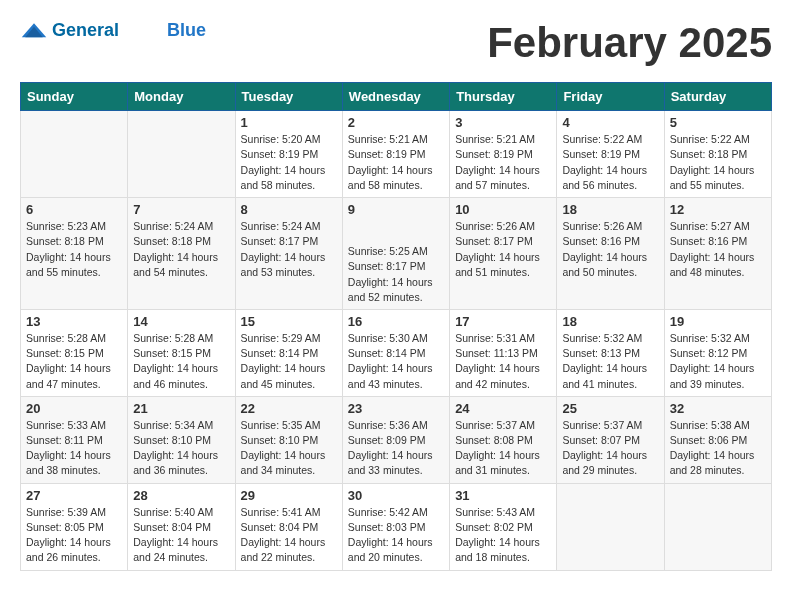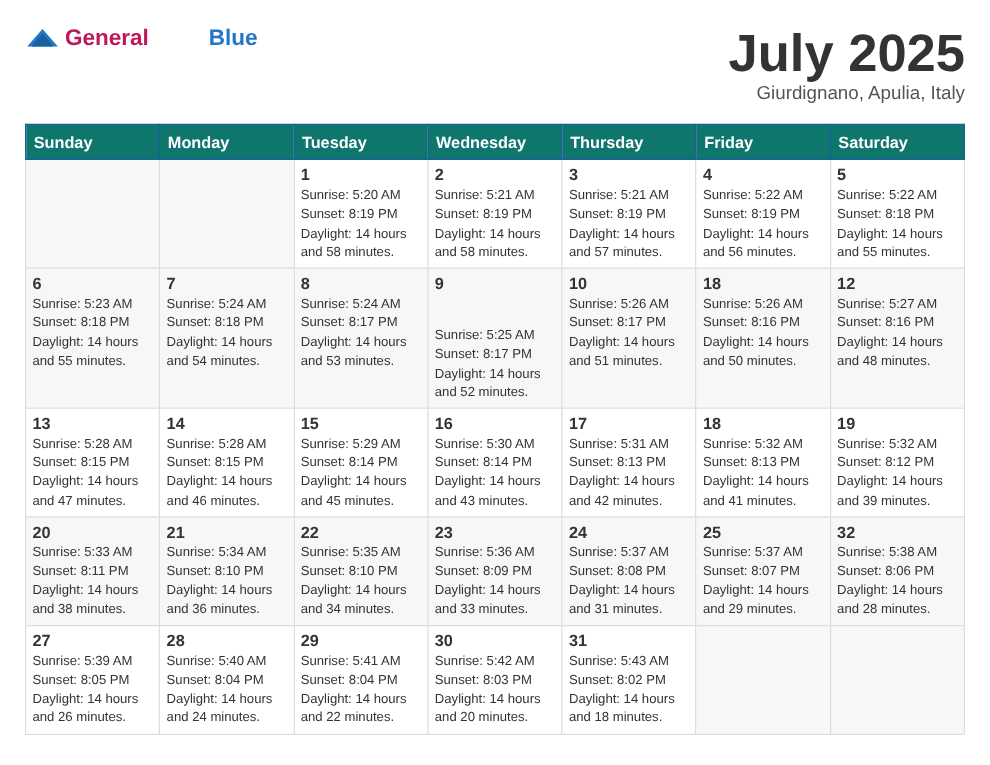--- a/index.html
+++ b/index.html
@@ -17,21 +17,21 @@
       margin-bottom: 16px;
     }
     .logo {
       display: flex;
       align-items: center;
       gap: 4px;
     }
     .logo-text-general {
       font-size: 18px;
       font-weight: bold;
-      color: #be185d;
+      color: #0369a1;
     }
     .logo-text-blue {
       font-size: 18px;
       font-weight: bold;
       color: #2176c7;
       padding-left: 48px;
     }
     .logo-icon {
       width: 28px;
       height: 20px;
@@ -97,22 +97,21 @@
   <div class="logo">
     <svg class="logo-icon" viewBox="0 0 32 22" xmlns="http://www.w3.org/2000/svg">
       <polygon points="16,2 30,18 2,18" fill="#2176c7"></polygon>
       <polygon points="16,6 26,18 6,18" fill="#1a5fa0"></polygon>
     </svg>
     <div>
       <span class="logo-text-general">General</span><span class="logo-text-blue">Blue</span>
     </div>
   </div>
   <div class="title-block">
-    <div class="month-title">July 2025</div>
-    <div class="subtitle">Giurdignano, Apulia, Italy</div>
+    <div class="month-title">February 2025</div>
   </div>
 </div>
 
 <table class="calendar">
   <thead>
     <tr>
     <th>Sunday</th>
         <th>Monday</th>
         <th>Tuesday</th>
         <th>Wednesday</th>
@@ -221,21 +220,21 @@
         </td>
         <td>
           <span class="day-number">16</span>
           <div class="day-info" style="white-space: pre-line;">Sunrise: 5:30 AM
 Sunset: 8:14 PM
 Daylight: 14 hours and 43 minutes.</div>
         </td>
         <td>
           <span class="day-number">17</span>
           <div class="day-info" style="white-space: pre-line;">Sunrise: 5:31 AM
-Sunset: 8:13 PM
+Sunset: 11:13 PM
 Daylight: 14 hours and 42 minutes.</div>
         </td>
         <td>
           <span class="day-number">18</span>
           <div class="day-info" style="white-space: pre-line;">Sunrise: 5:32 AM
 Sunset: 8:13 PM
 Daylight: 14 hours and 41 minutes.</div>
         </td>
         <td>
           <span class="day-number">19</span>

